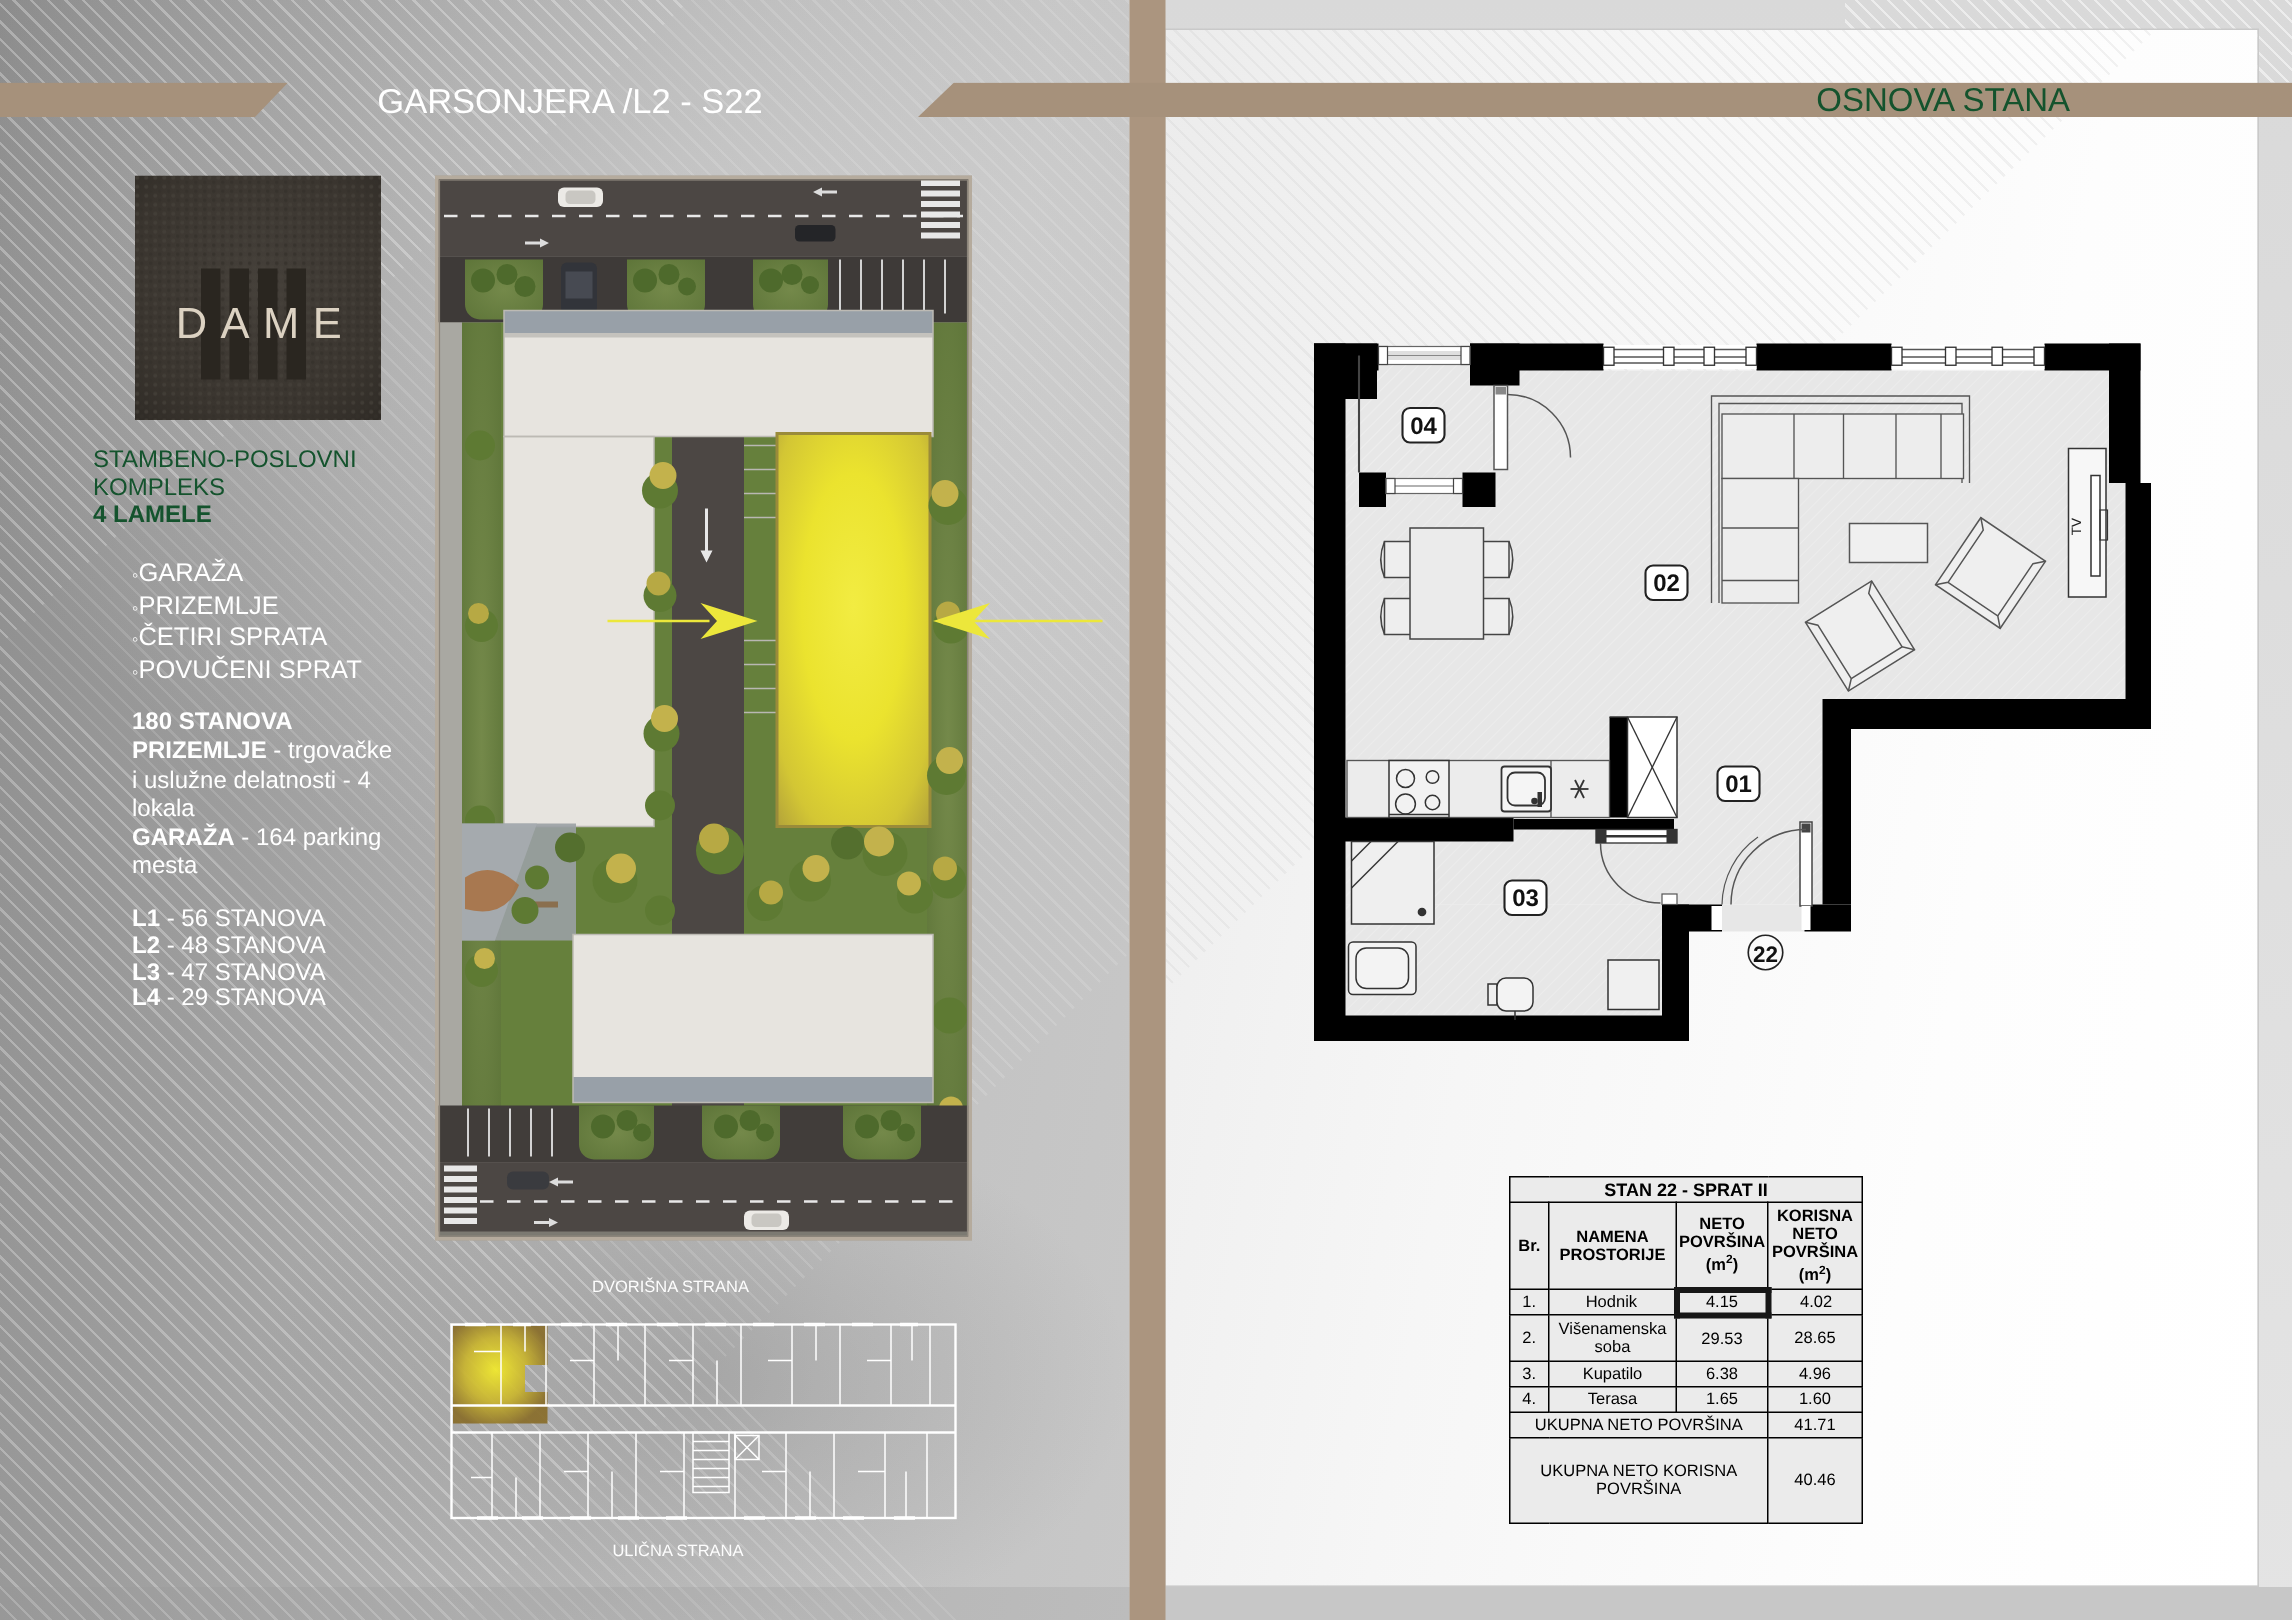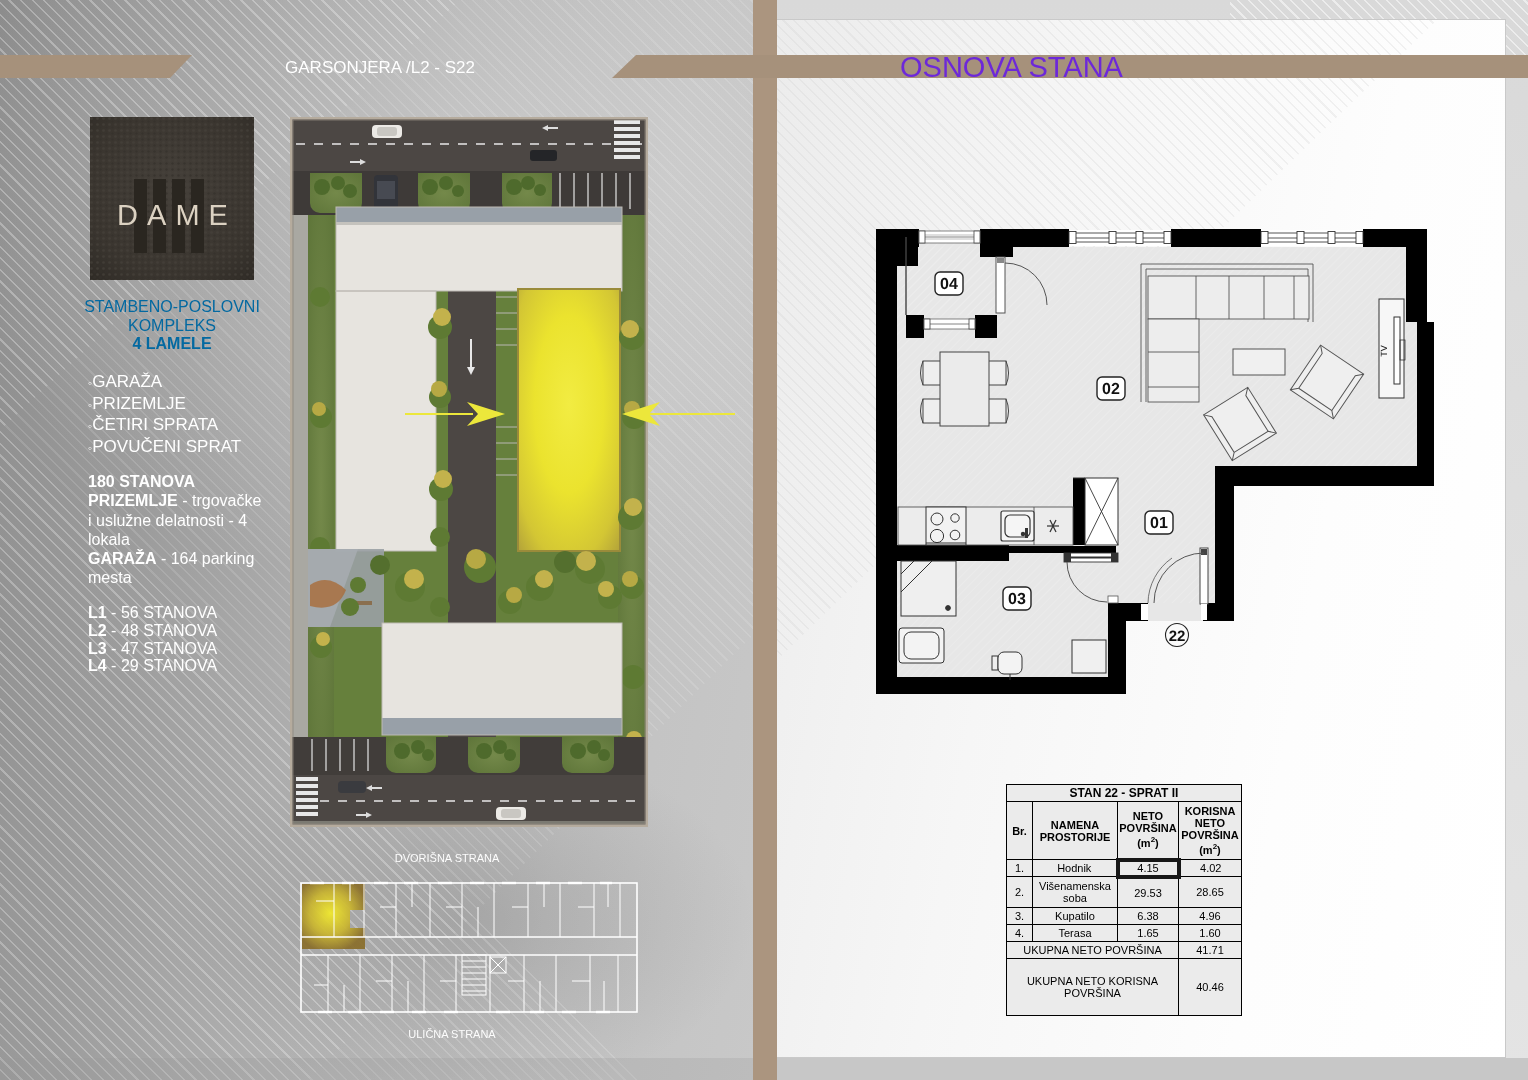--- a/index.html
+++ b/index.html
@@ -49,24 +49,24 @@
 
 <div class="abs" style="left:753px;top:0;width:24px;height:1080px;background:#ab957f;"></div>
 
 <div class="abs" style="left:0;top:55px;width:192px;height:23px;background:#a6917b;
   clip-path:polygon(0 0,192px 0,170px 23px,0 23px);"></div>
 
 <div class="abs" style="left:612px;top:55px;width:916px;height:23px;background:#a6917b;
   clip-path:polygon(24px 0,916px 0,916px 23px,0 23px);"></div>
 
 <div class="abs" style="left:140px;top:52px;width:480px;height:32px;color:#ffffff;
-  font-size:17px;text-align:center;line-height:31px;">GARSONJERA /L2 - S22</div>
-
-<div class="abs" style="left:900px;top:52px;width:480px;height:31px;color:#6d28d9;
-  font-size:29px;text-align:left;line-height:30px;">OSNOVA STANA</div>
+  font-size:23px;text-align:center;line-height:31px;">GARSONJERA /L2 - S22</div>
+
+<div class="abs" style="left:900px;top:52px;width:480px;height:31px;color:#14532d;
+  font-size:22px;text-align:right;line-height:30px;">OSNOVA STANA</div>
 
 <div class="abs" id="damelogo" style="left:90px;top:117px;width:164px;height:163px;">
 <svg width="164" height="163" viewBox="0 0 164 163" xmlns="http://www.w3.org/2000/svg">
 <defs>
   <radialGradient id="dm" cx="50%" cy="45%" r="75%">
     <stop offset="0%" stop-color="#45403a"></stop>
     <stop offset="70%" stop-color="#3a352f"></stop>
     <stop offset="100%" stop-color="#2e2a25"></stop>
   </radialGradient>
   <pattern id="weave" width="6" height="6" patternUnits="userSpaceOnUse">
@@ -80,22 +80,22 @@
 <g fill="#2a2620">
   <rect x="44" y="62" width="13" height="74"></rect>
   <rect x="63" y="62" width="13" height="74"></rect>
   <rect x="82" y="62" width="13" height="74"></rect>
   <rect x="101" y="62" width="13" height="74"></rect>
 </g>
 <text x="87" y="108" font-family="Liberation Sans, sans-serif" font-size="29" fill="#dcd2c2" text-anchor="middle" letter-spacing="9">DAME</text>
 </svg>
 </div>
 
-<div class="abs" style="left:62px;top:298px;width:220px;color:#0369a1;font-size:16px;
-  line-height:18.5px;text-align:center;">STAMBENO-POSLOVNI<br>KOMPLEKS<br><b>4 LAMELE</b></div>
+<div class="abs" style="left:62px;top:298px;width:220px;color:#14532d;font-size:16px;
+  line-height:18.5px;text-align:left;">STAMBENO-POSLOVNI<br>KOMPLEKS<br><b>4 LAMELE</b></div>
 
 <div class="abs" style="left:88px;top:372px;width:240px;color:#ffffff;font-size:17px;line-height:20.6px;">
 <span style="font-size:12px;">◦</span>GARAŽA<br>
 <span style="font-size:12px;">◦</span>PRIZEMLJE<br>
 <span style="font-size:12px;">◦</span>ČETIRI SPRATA<br>
 <span style="font-size:12px;">◦</span>POVUČENI SPRAT</div>
 
 <div class="abs" style="left:88px;top:472px;width:220px;color:#ffffff;font-size:16px;line-height:19.3px;">
 <b>180 STANOVA</b><br>
 <b>PRIZEMLJE</b> - trgovačke<br>

